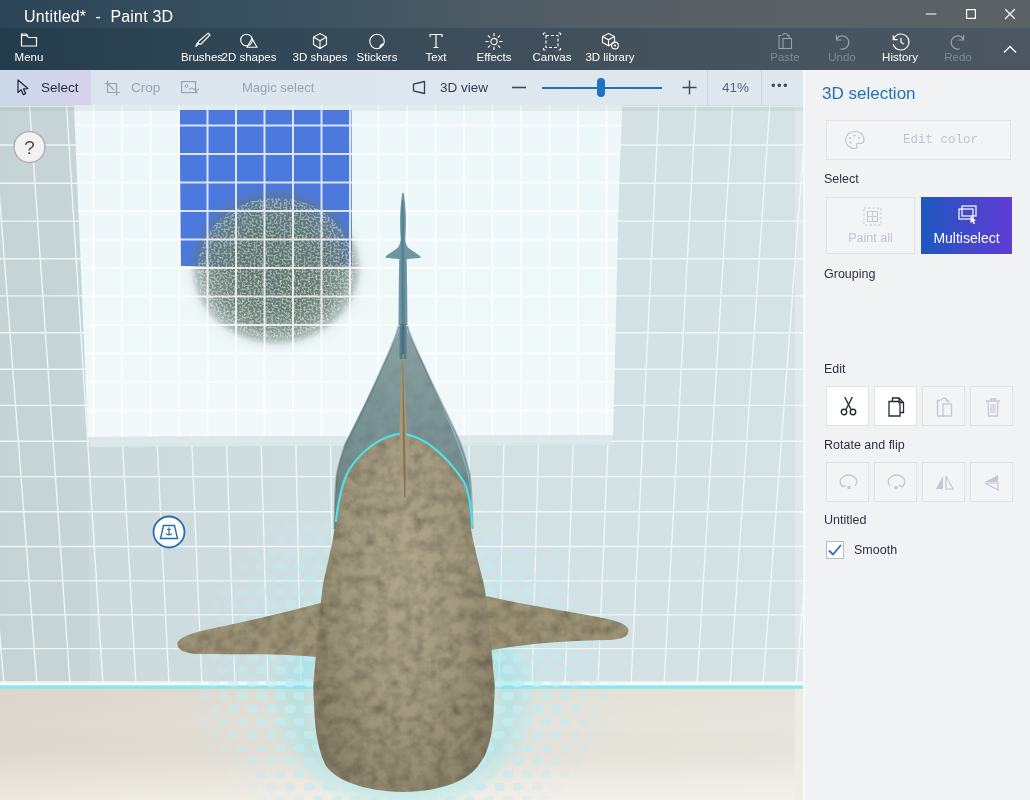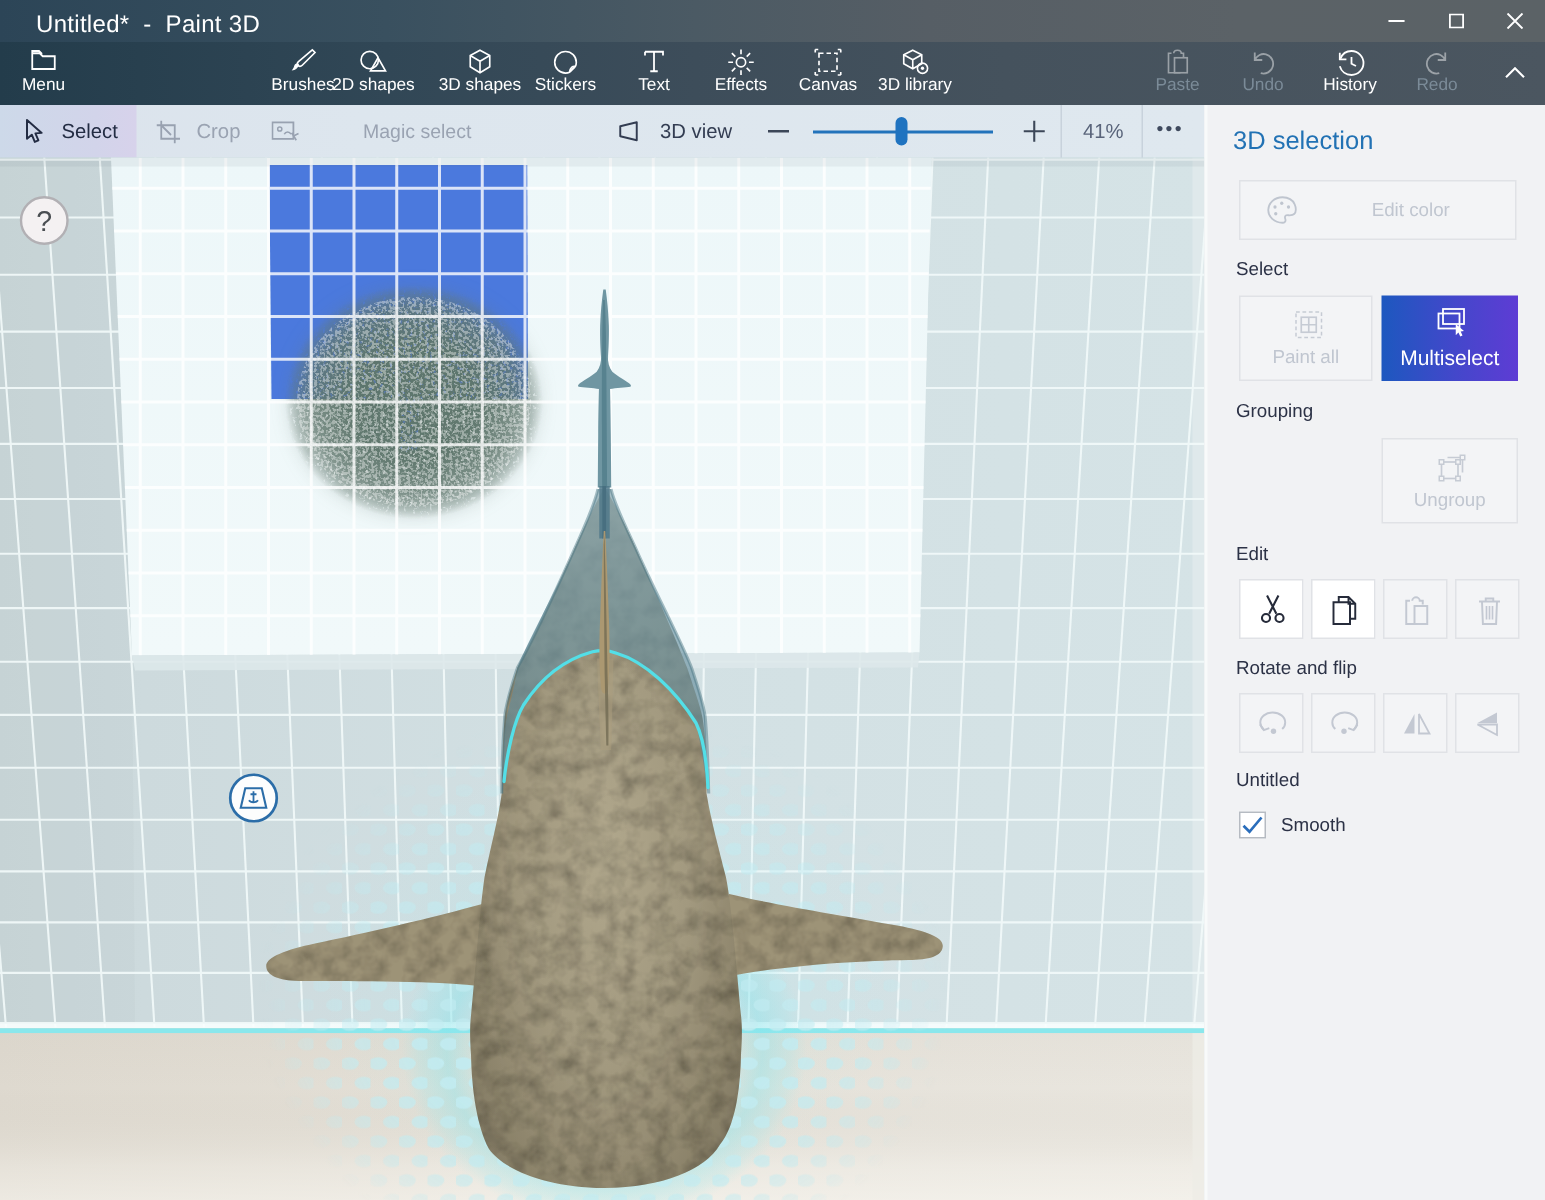--- a/index.html
+++ b/index.html
@@ -339,21 +339,21 @@
 <g>
 <circle cx="169" cy="427" r="15.5" fill="#fcfdfd" stroke="#2b6da8" stroke-width="1.8"></circle>
 <path d="M163.5 420.5 L174.5 420.5 L177.5 433.5 L160.5 433.5 Z" fill="none" stroke="#2b6da8" stroke-width="1.4"></path>
 <path d="M169 422.5 L169 430 M166 428.5 C167 430.3 171 430.3 172 428.5 M167 424.5 L171 424.5" fill="none" stroke="#2b6da8" stroke-width="1.2"></path>
 </g>
 <rect x="0" y="0" width="803" height="6" fill="#5a6a74" opacity="0.08"></rect>
 </svg></div>
 
   <div id="panel">
     <h1>3D selection</h1>
-    <div class="pbtn" id="editcolor" style="left:21px;top:50px;width:185px;height:40px;line-height:38px;padding-left:44px;">
+    <div class="pbtn" id="editcolor" style="left:21px;top:50px;width:185px;height:40px;line-height:38px;padding-left:44px;font-family:Liberation Mono, monospace;">
       <svg style="position:absolute;left:17px;top:9px;" width="22" height="20" viewBox="0 0 22 20">
           <path d="M11 1.5 C5.5 1.5 1.5 5.5 1.5 10 C1.5 14.5 5.5 18.5 11 18.5 C12.5 18.5 13.2 17.6 13 16.5 C12.8 15.3 12.2 14.8 13 13.8 C13.8 12.8 17 14.5 19 12.5 C21 10.4 20 1.5 11 1.5 Z" fill="none" stroke="#bfc5cf" stroke-width="1.2"></path>
           <circle cx="6" cy="8" r="1.1" fill="#bfc5cf"></circle>
           <circle cx="10.5" cy="5.5" r="1.1" fill="#bfc5cf"></circle>
           <circle cx="15" cy="8" r="1.1" fill="#bfc5cf"></circle>
           <circle cx="6.5" cy="12.5" r="1.1" fill="#bfc5cf"></circle>
         </svg>
       Edit color</div>
     <div class="plabel" style="top:102px;">Select</div>
     <div class="pbtn" id="selectall" style="left:21px;top:127px;width:89px;height:57px;">
@@ -366,32 +366,20 @@
       </div>
     <div class="pbtn on" id="multiselect" style="left:116px;top:127px;width:91px;height:57px;">
       <svg style="position:absolute;left:37px;top:8px;" width="20" height="20" viewBox="0 0 20 20">
           <rect x="4" y="1" width="14" height="10" fill="none" stroke="#fff" stroke-width="1.2"></rect>
           <rect x="1" y="4" width="14" height="10" fill="none" stroke="#fff" stroke-width="1.2"></rect>
           <path d="M12.5 11 L12.5 18.5 L14.3 16.6 L15.5 19.3 L17 18.6 L15.8 16 L18 15.7 Z" fill="#fff"></path>
         </svg>
       <span style="position:absolute;left:0;right:0;top:33px;">Multiselect</span>
       </div>
     <div class="plabel" style="top:197px;">Grouping</div>
-    <div class="pbtn" id="ungroup" style="left:116px;top:222px;width:91px;height:57px;">
-      <svg style="position:absolute;left:36px;top:9px;" width="20" height="20" viewBox="0 0 20 20">
-          <rect x="3" y="6" width="11" height="11" fill="none" stroke="#c6cbd4" stroke-width="1.1"></rect>
-          <path d="M7 3 L17 3 L17 13" fill="none" stroke="#c6cbd4" stroke-width="1.1"></path>
-          <rect x="1.5" y="4.5" width="3" height="3" fill="#f3f4f6" stroke="#c6cbd4" stroke-width="1"></rect>
-          <rect x="12.5" y="4.5" width="3" height="3" fill="#f3f4f6" stroke="#c6cbd4" stroke-width="1"></rect>
-          <rect x="1.5" y="15.5" width="3" height="3" fill="#f3f4f6" stroke="#c6cbd4" stroke-width="1"></rect>
-          <rect x="12.5" y="15.5" width="3" height="3" fill="#f3f4f6" stroke="#c6cbd4" stroke-width="1"></rect>
-          <rect x="15.5" y="1.5" width="3" height="3" fill="#f3f4f6" stroke="#c6cbd4" stroke-width="1"></rect>
-        </svg>
-      <span style="position:absolute;left:0;right:0;top:33px;">Ungroup</span>
-      </div>
     <div class="plabel" style="top:292px;">Edit</div>
     <div class="pbtn" id="cut" style="left:21px;top:316px;width:43px;height:40px;background:#fff;">
       <svg style="position:absolute;left:13px;top:9px;" width="17" height="21" viewBox="0 0 17 21">
           <path d="M4.7 1 L10.9 13.2 M12.3 1 L6.1 13.2" fill="none" stroke="#262b3a" stroke-width="1.4"></path>
           <circle cx="4" cy="16" r="2.7" fill="none" stroke="#262b3a" stroke-width="1.4"></circle>
           <circle cx="13" cy="16" r="2.7" fill="none" stroke="#262b3a" stroke-width="1.4"></circle>
         </svg>
       </div>
     <div class="pbtn" id="copy" style="left:69px;top:316px;width:43px;height:40px;background:#fff;">
       <svg style="position:absolute;left:13px;top:10px;" width="17" height="20" viewBox="0 0 17 20">

